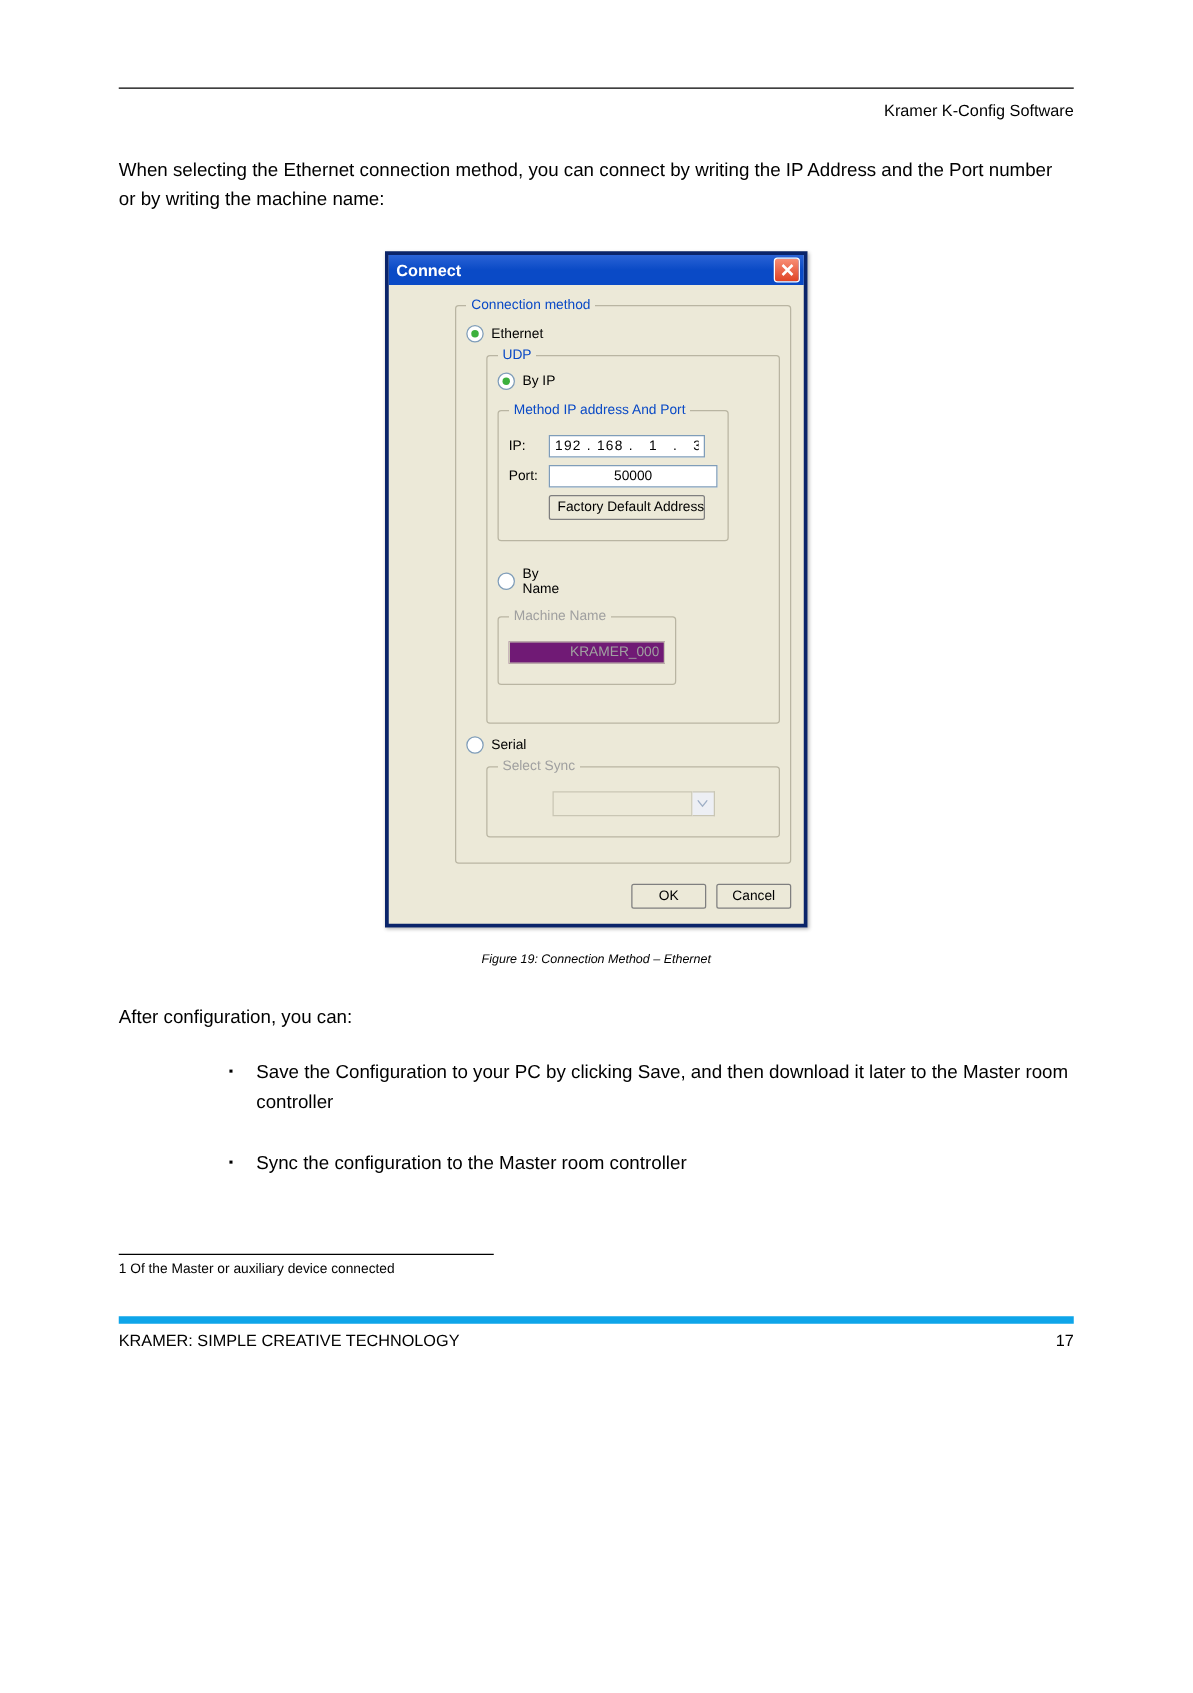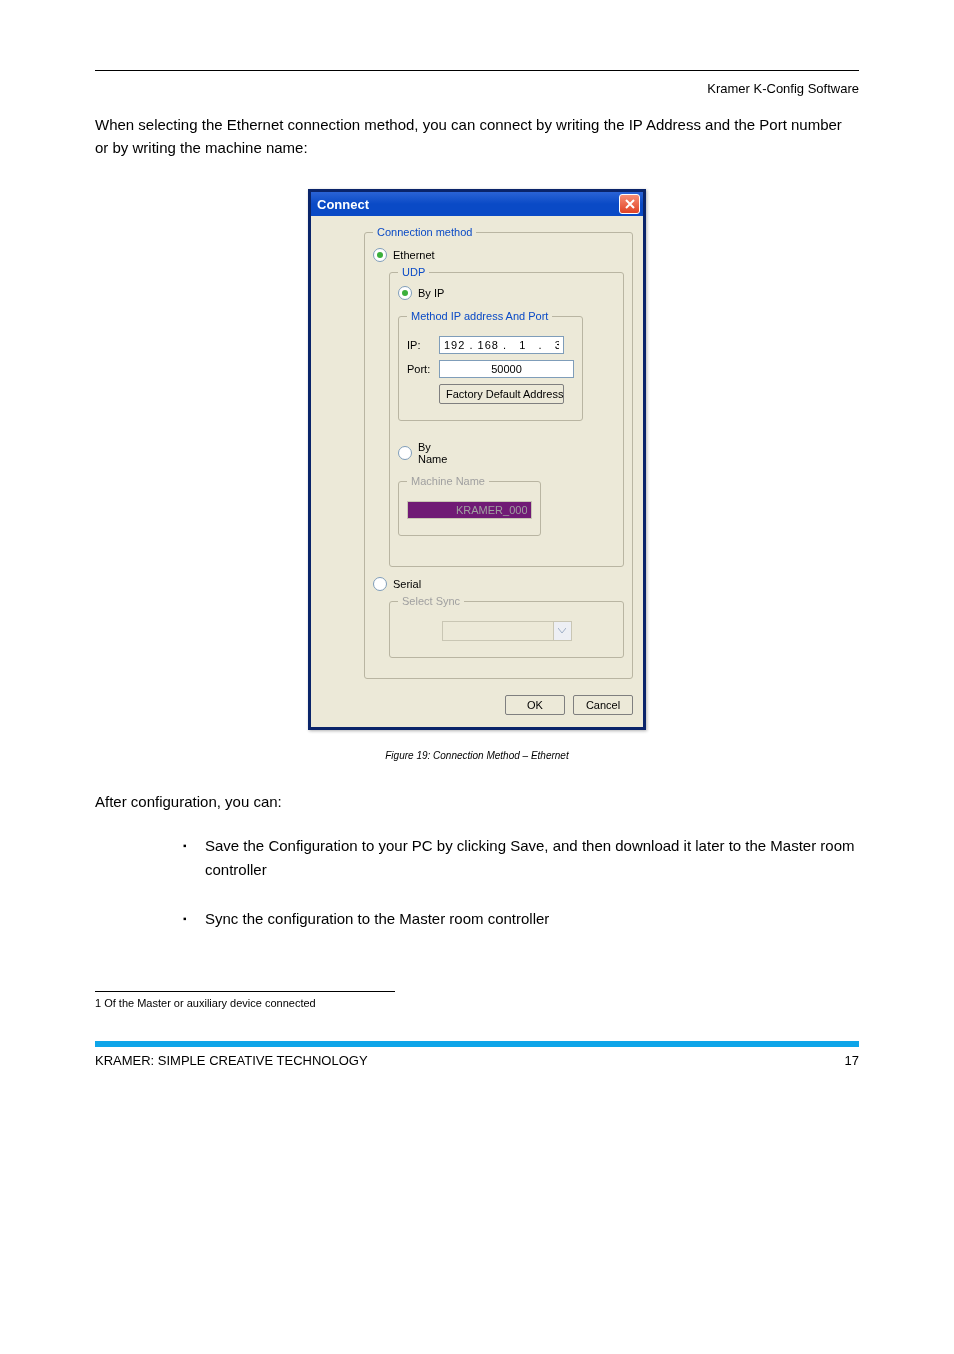--- a/index.html
+++ b/index.html
@@ -16,21 +16,21 @@
     padding: 70px 95px 40px 95px;
   }
   .hr {
     border: none;
     border-top: 1px solid #000;
     margin: 0 0 10px 0;
   }
   .header-right {
     text-align: right;
     font-size: 13px;
-    margin-bottom: 18px;
+    margin-bottom: 30px;
   }
   .body-text {
     font-size: 15px;
     line-height: 1.5;
     margin: 0 0 20px 0;
   }
   .dialog-outer {
     display: flex;
     justify-content: center;
     margin: 30px 0 20px 0;

